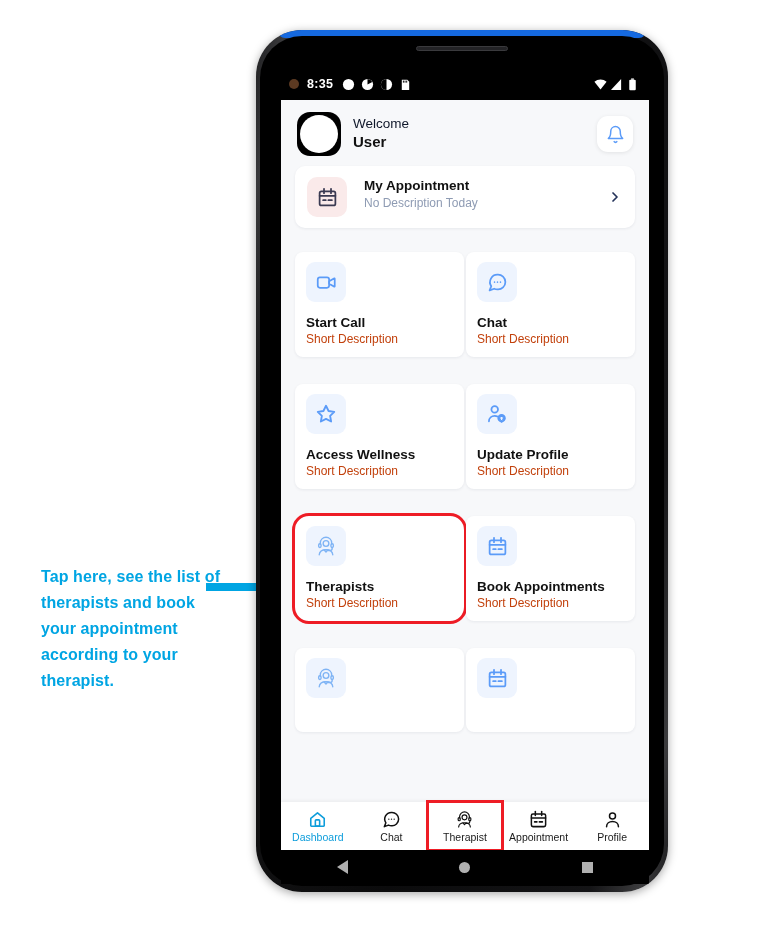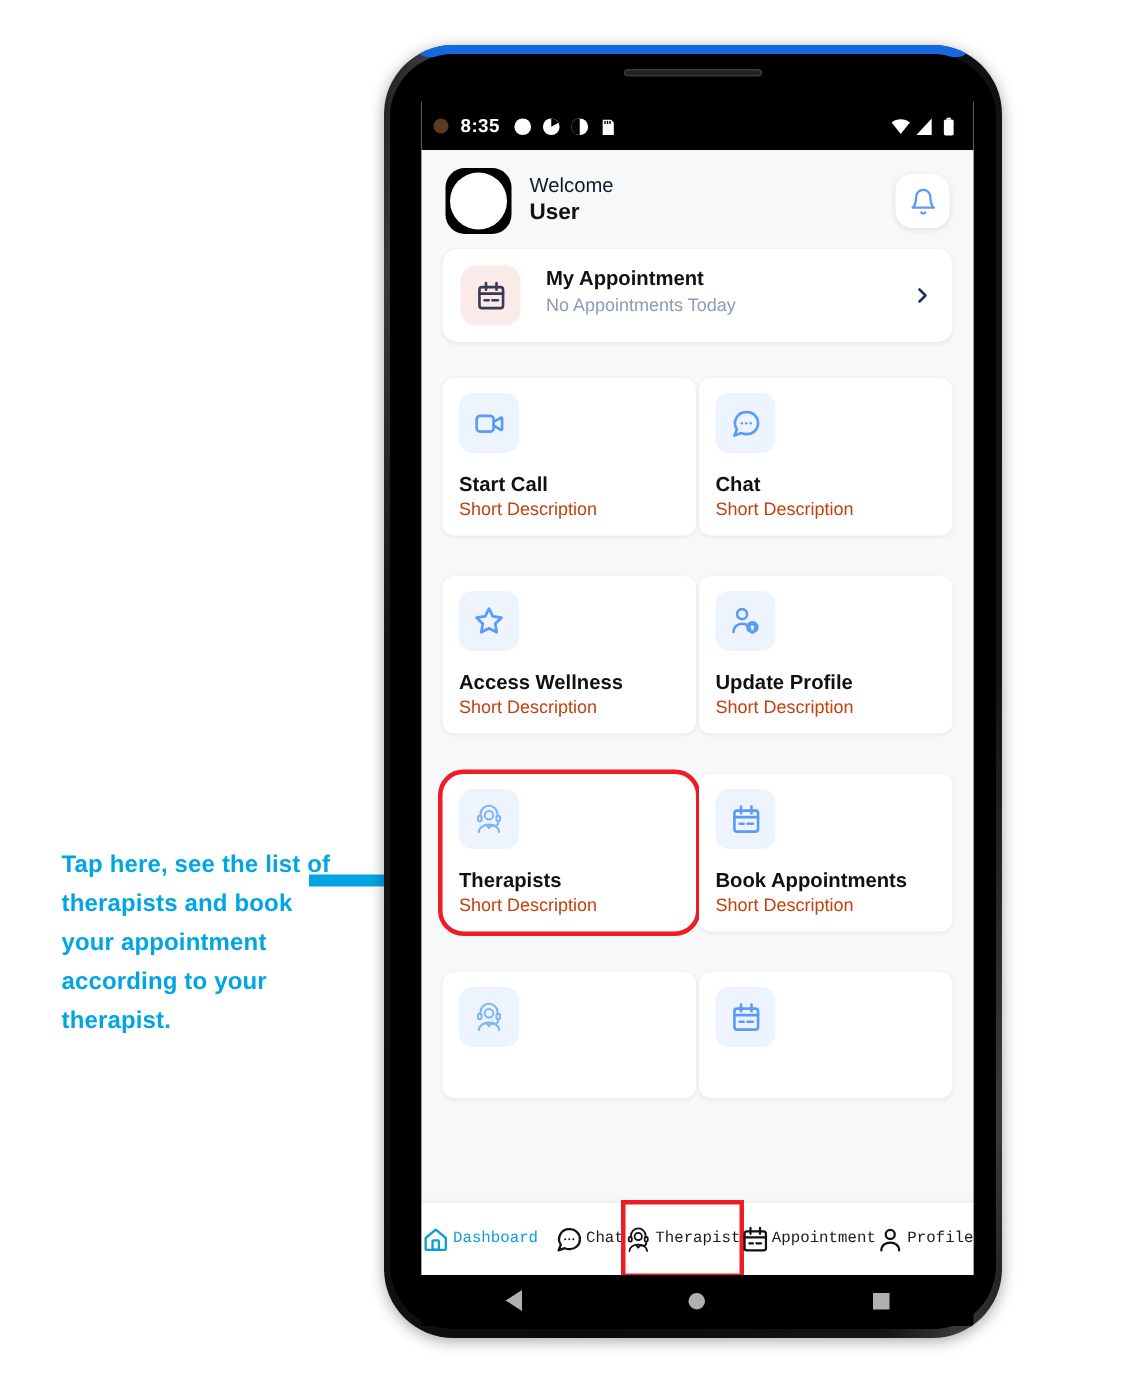--- a/index.html
+++ b/index.html
@@ -106,22 +106,22 @@
   .card.highlight { outline: 3px solid #ee1c25; outline-offset: 0px; border-radius: 14px; }
   .card.stub { padding-bottom: 34px; }
 
   
   .bottomnav {
     position:absolute; left:0; bottom:0; width: 368px; height: 48px;
     background:#fff; display:flex; align-items:center;
     box-shadow: 0 -1px 4px rgba(0,0,0,.06);
   }
   .nav-item {
-    flex:1; display:flex; flex-direction:row; align-items:center;
-    justify-content:flex-end; gap:2px; height:48px; position:relative;font-family:Liberation Mono, monospace;
+    flex:1; display:flex; flex-direction:column; align-items:center;
+    justify-content:center; gap:2px; height:48px; position:relative;
   }
   .nav-label { font-size: 10.5px; color:#1a1a1a; }
   .nav-item.active .nav-label { color:#0d9ddb; }
   .nav-item.boxed { outline: 3px solid #ee1c25; outline-offset:-1px; }
 
   
   .androidnav {
     position:absolute; left:21px; top:814px; width:368px; height:34px;
     background:#000; display:flex; align-items:center; justify-content:space-around;
   }
@@ -208,21 +208,21 @@
                   <rect x="3" y="5" width="18" height="16" rx="2"></rect>
                   <path d="M3 10h18"></path>
                     <path d="M8 2v5"></path>
                     <path d="M16 2v5"></path>
                   <path d="M7 15h3"></path>
                     <path d="M13 15h4"></path>
                 </svg>
               </div>
               <div class="appt-text">
                 <div class="appt-title">My Appointment</div>
-                <div class="appt-sub">No Appointments Today</div>
+                <div class="appt-sub">No Description Today</div>
               </div>
               <div class="chev">
                 <svg width="16" height="16" viewBox="0 0 24 24" fill="none" stroke="#24335a" stroke-width="2.6" stroke-linecap="round" stroke-linejoin="round">
                     <path d="M9 18l6-6-6-6"></path>
                   </svg>
               </div>
             </div>
 
             <div class="grid">
 

